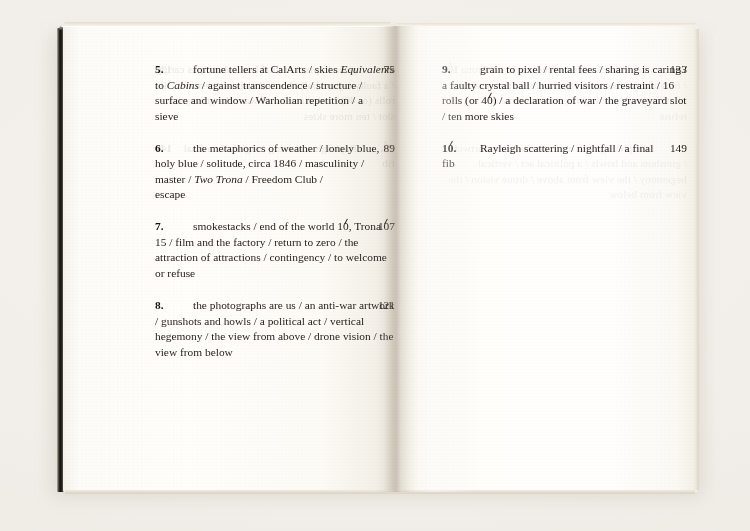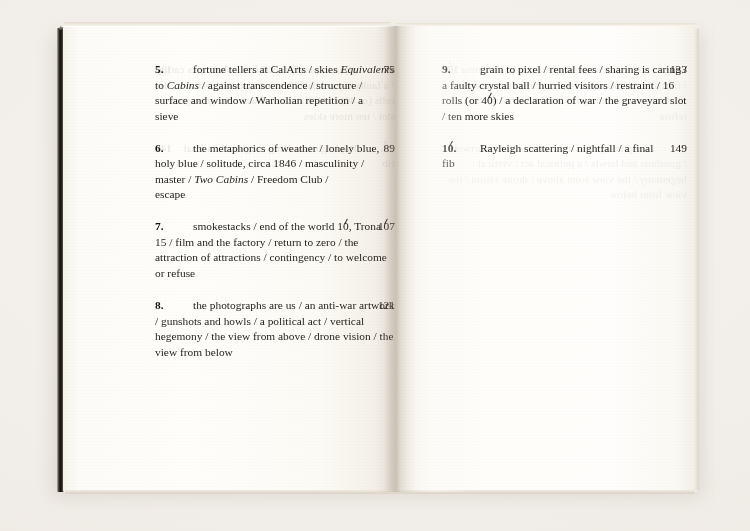--- a/index.html
+++ b/index.html
@@ -326,21 +326,21 @@
       <div class="toc toc-left">
 
         <div class="entry">
           <span class="num">5.</span>
           <span class="title"><span>fortune tellers at CalArts / skies </span><i>Equivalents</i><span> to </span><i>Cabins</i><span> / against transcendence / structure / surface and window / Warholian repetition / a sieve</span></span>
           <span class="pg">75</span>
         </div>
 
         <div class="entry">
           <span class="num">6.</span>
-          <span class="title"><span>the metaphorics of weather / lonely blue, holy blue / solitude, circa 1846 / masculinity / master / </span><i>Two Cabins</i><span> / Freedom Club / escape</span></span>
+          <span class="title"><span>the metaphorics of weather / lonely blue, holy blue / solitude, circa 1846 / masculinity / master / </span><i>Two Trona</i><span> / Freedom Club / escape</span></span>
           <span class="pg">89</span>
         </div>
 
         <div class="entry">
           <span class="num">7.</span>
           <span class="title"><span>smokestacks / end of the world 1<span class="z">0</span>, Trona 15 / film and the factory / return to zero / the attraction of attractions / contingency / to welcome or refuse</span></span>
           <span class="pg">1<span class="z">0</span>7</span>
         </div>
 
         <div class="entry">

